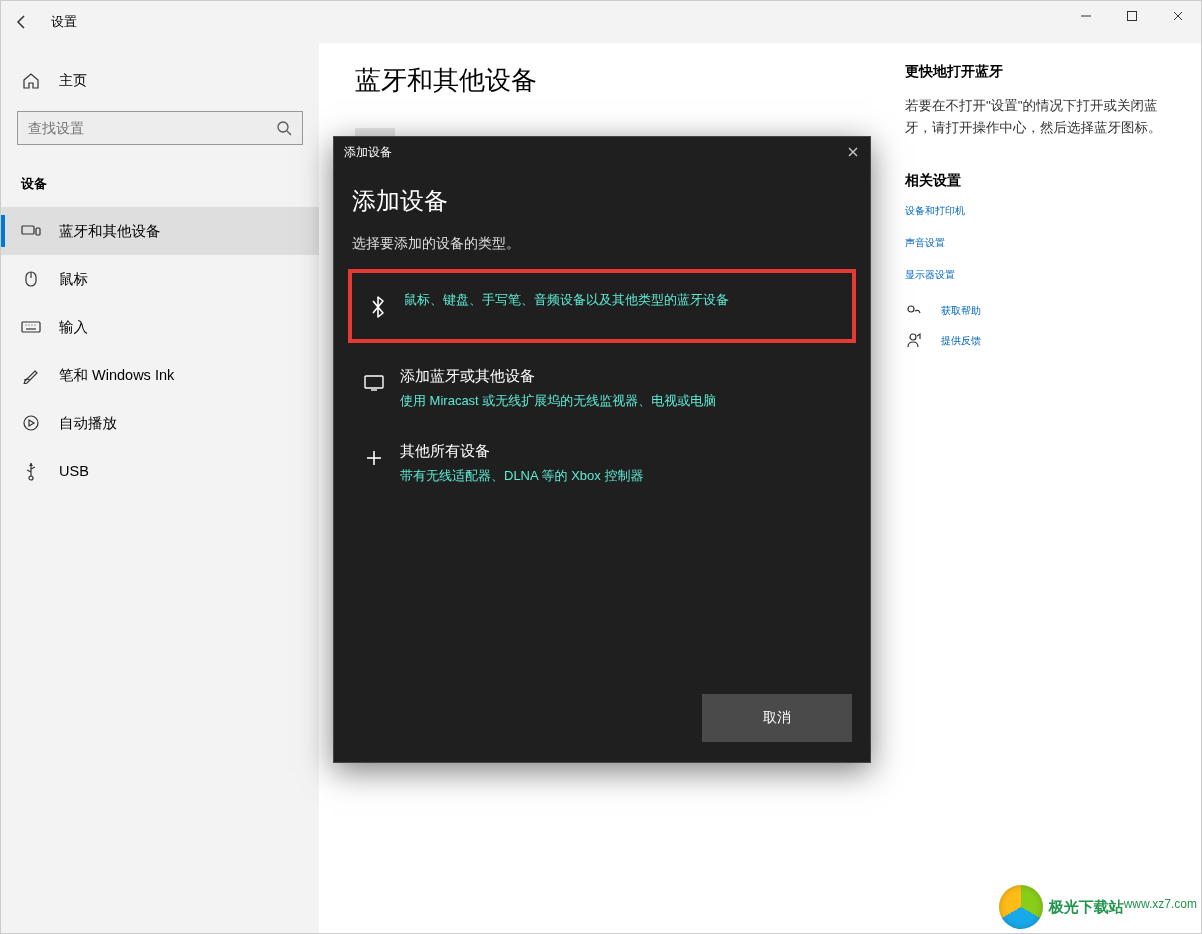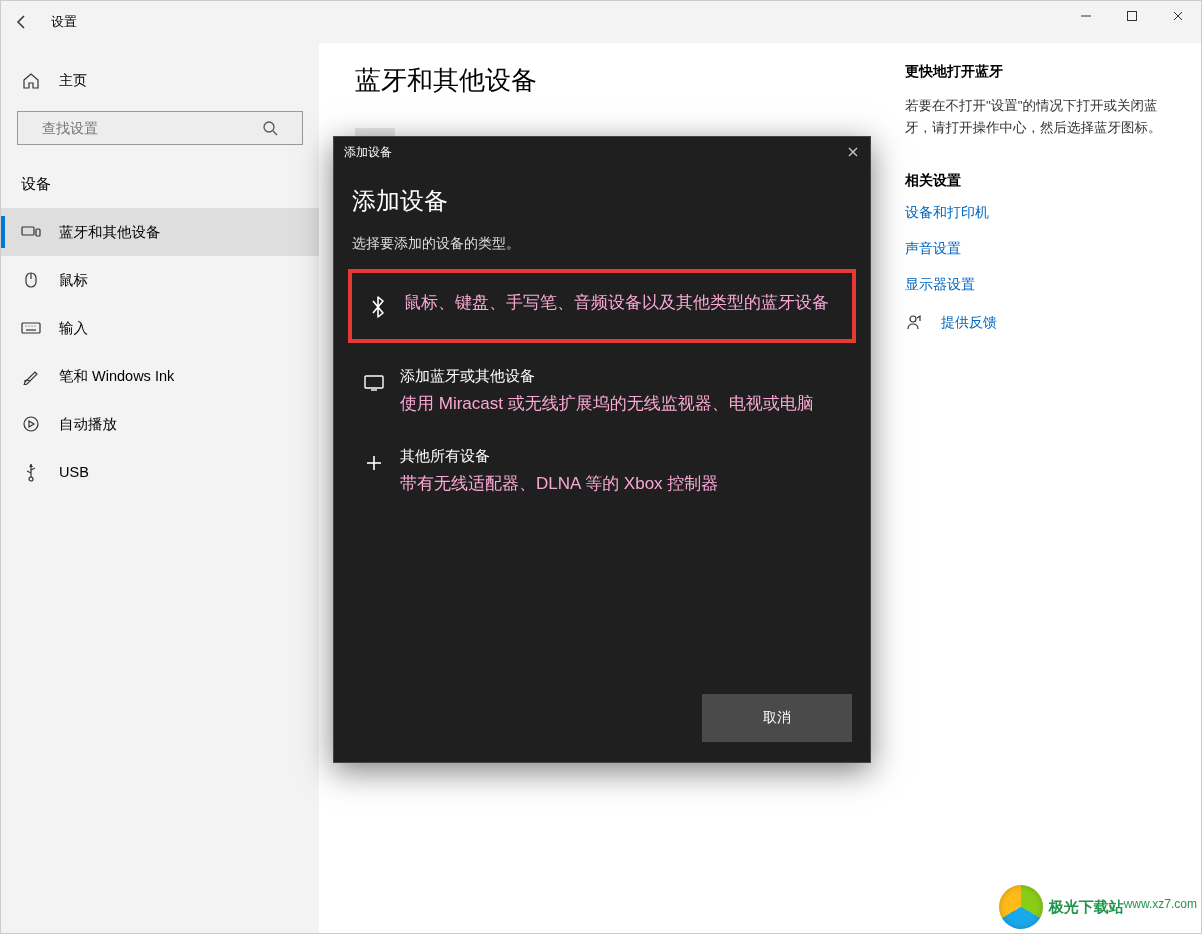--- a/index.html
+++ b/index.html
@@ -52,32 +52,32 @@
     margin-bottom: 10px;
   }
   .home-row .icon { width:20px; height:20px; margin-right:18px; display:flex;align-items:center;justify-content:center;}
   .home-row .label { font-size:14px; color:#000;}
   .searchbox {
     margin: 0 16px 20px 16px;
     height: 34px;
     border:1px solid #999;
     background:#ededed;
     display:flex; align-items:center;
-    padding: 0 24px;
+    padding: 0 10px;
     position:relative;
   }
   .searchbox input {
     border:none; background:transparent; outline:none;
     font-size:14px; flex:1; color:#666;
   }
   .searchbox .sicon {
     color:#555; font-size:14px;
   }
   .section-title {
-    font-size:15px; font-weight:400;
+    font-size:13px; font-weight:700;
     padding: 10px 20px 14px 20px;
   }
   .nav-item {
     display:flex; align-items:center;
     height:48px;
     padding-left:20px;
     position:relative;
   }
   .nav-item.active {
     background:#dedede;
@@ -109,21 +109,21 @@
     display:flex; align-items:center; margin-bottom:20px;
   }
   .add-row .plusbox {
     width:40px; height:40px; background:#e6e6e6;
     display:flex; align-items:center; justify-content:center;
     font-size:22px; color:#333; margin-right:12px;
   }
   .add-row .alabel { font-size:14.5px;}
   .right-heading { font-size:14px; font-weight:600; margin-bottom:14px; color:#000;}
   .right-text { font-size:13.5px; color:#333; line-height:1.6; margin-bottom:34px;}
-  .link { color:#0067c0; font-size:14px; margin-bottom:18px; display:block;}
+  .link { color:#0067c0; font-size:10px; margin-bottom:18px; display:block;}
   .help-row { display:flex; align-items:center; margin-bottom:12px;}
   .help-row .hicon { width:20px; margin-right:16px; color:#333;}
   
   .modal {
     position:absolute;
     left:332px; top:135px;
     width:538px; height:627px;
     background:#1f1f1f;
     color:#fff;
     border:1px solid #444;
@@ -153,21 +153,21 @@
     display:flex; align-items:flex-start;
     padding:16px 8px;
     color:#fff;
   }
   .opt .oicon {
     width:28px; height:28px; margin-right:12px; margin-top:2px;
     display:flex; align-items:center; justify-content:center;
     color:#fff;
   }
   .opt .otexts .ot-title { font-size:15px; margin-bottom:6px;}
-  .opt .otexts .ot-desc { font-size:17px; color:#f9a8d4;}
+  .opt .otexts .ot-desc { font-size:13px; color:#5eead4;}
   .opt.highlight {
     border:4px solid #e53935;
     margin: -4px -4px 8px -4px;
     padding:18px 12px;
   }
   .modal-footer {
     padding: 10px 18px 20px 18px;
     display:flex; justify-content:flex-end;
   }
   .btn-cancel {
@@ -325,20 +325,29 @@
 
     <div class="main-right">
       <div class="right-heading">更快地打开蓝牙</div>
       <div class="right-text">若要在不打开"设置"的情况下打开或关闭蓝牙，请打开操作中心，然后选择蓝牙图标。</div>
 
       <div class="right-heading">相关设置</div>
       <a class="link">设备和打印机</a>
       <a class="link">声音设置</a>
       <a class="link" style="margin-bottom:20px;">显示器设置</a>
 
+      <div class="help-row">
+        <span class="hicon">
+          <svg width="18" height="18" viewBox="0 0 18 18">
+              <circle cx="6" cy="7" r="3" stroke="#333" stroke-width="1.2" fill="none"></circle>
+              <path d="M10 9 Q14 7 15 11" stroke="#333" stroke-width="1.2" fill="none"></path>
+            </svg>
+        </span>
+        <a class="link" style="margin-bottom:0;">获取帮助</a>
+      </div>
       <div class="help-row">
         <span class="hicon">
           <svg width="18" height="18" viewBox="0 0 18 18">
               <circle cx="8" cy="5" r="3" stroke="#333" stroke-width="1.2" fill="none"></circle>
               <path d="M3 15 Q3 10 8 10 Q13 10 13 15" stroke="#333" stroke-width="1.2" fill="none"></path>
               <path d="M12 4 L15 2 L15 7" stroke="#333" stroke-width="1.2" fill="none"></path>
             </svg>
         </span>
         <a class="link" style="margin-bottom:0;">提供反馈</a>
       </div>

